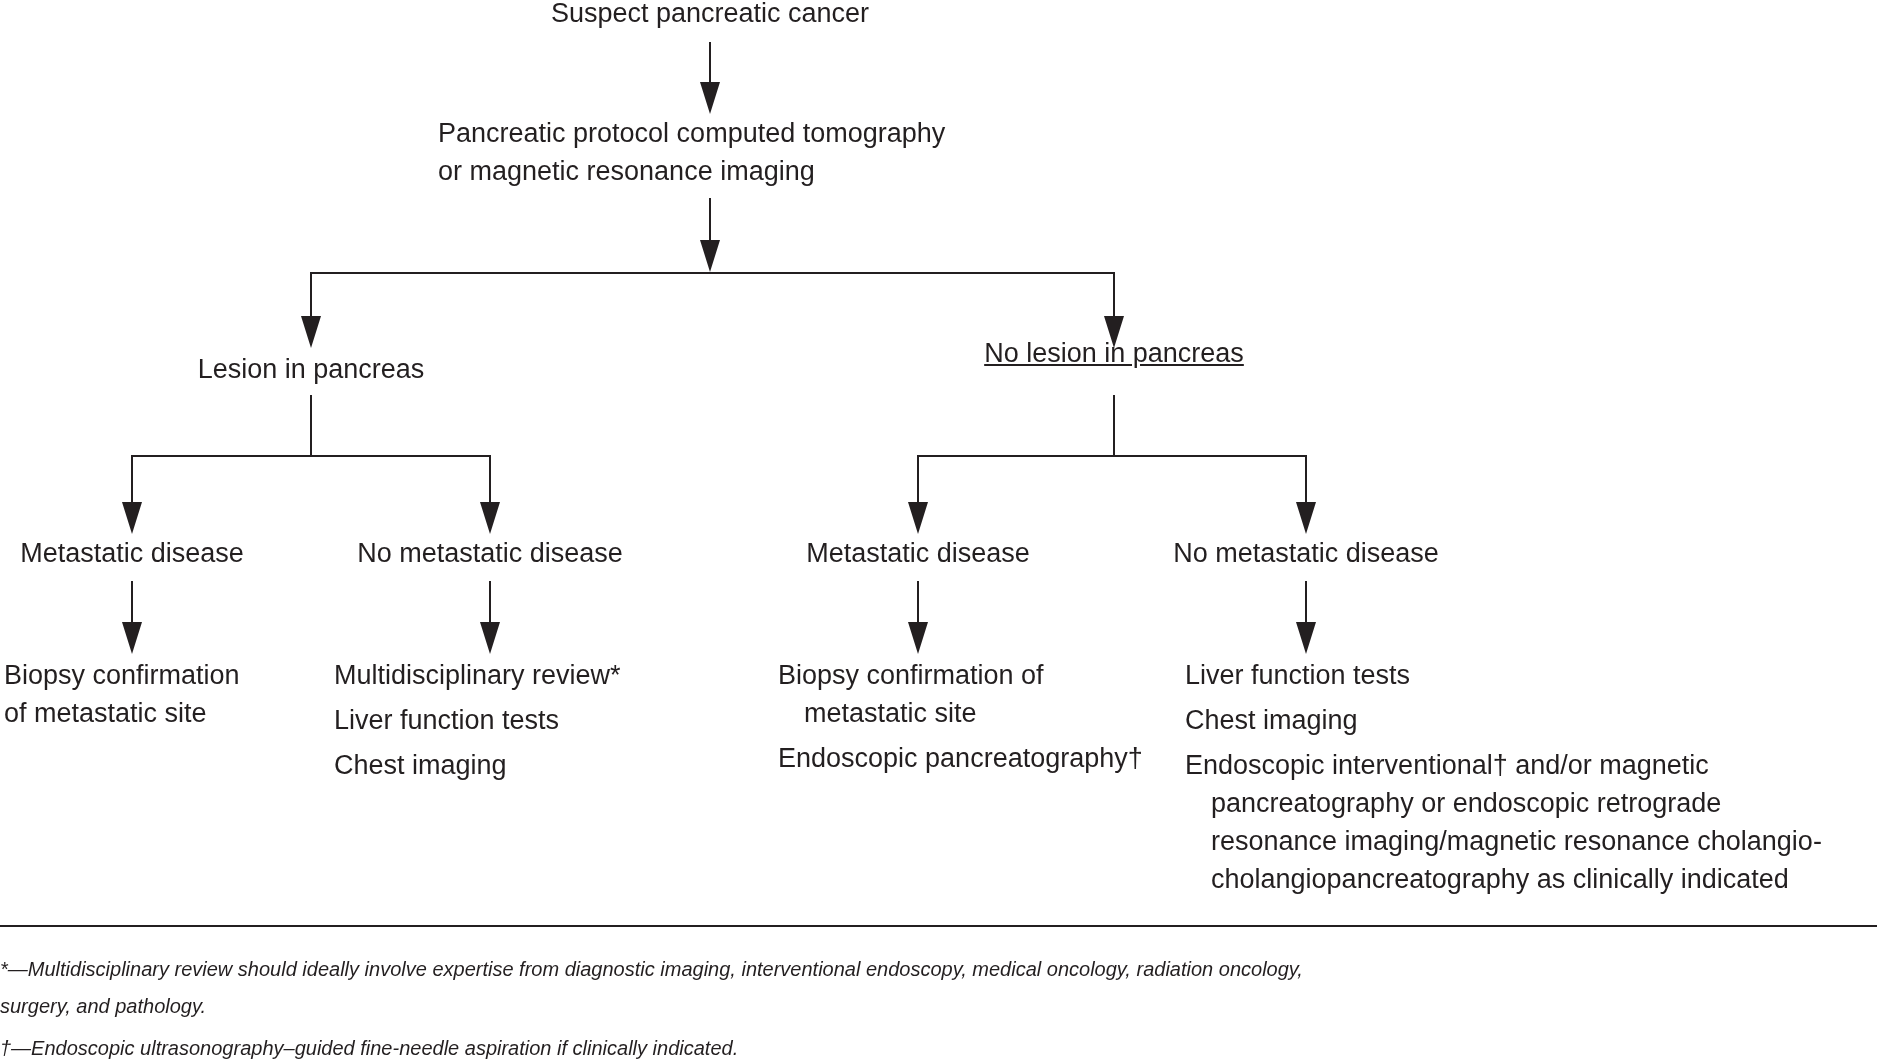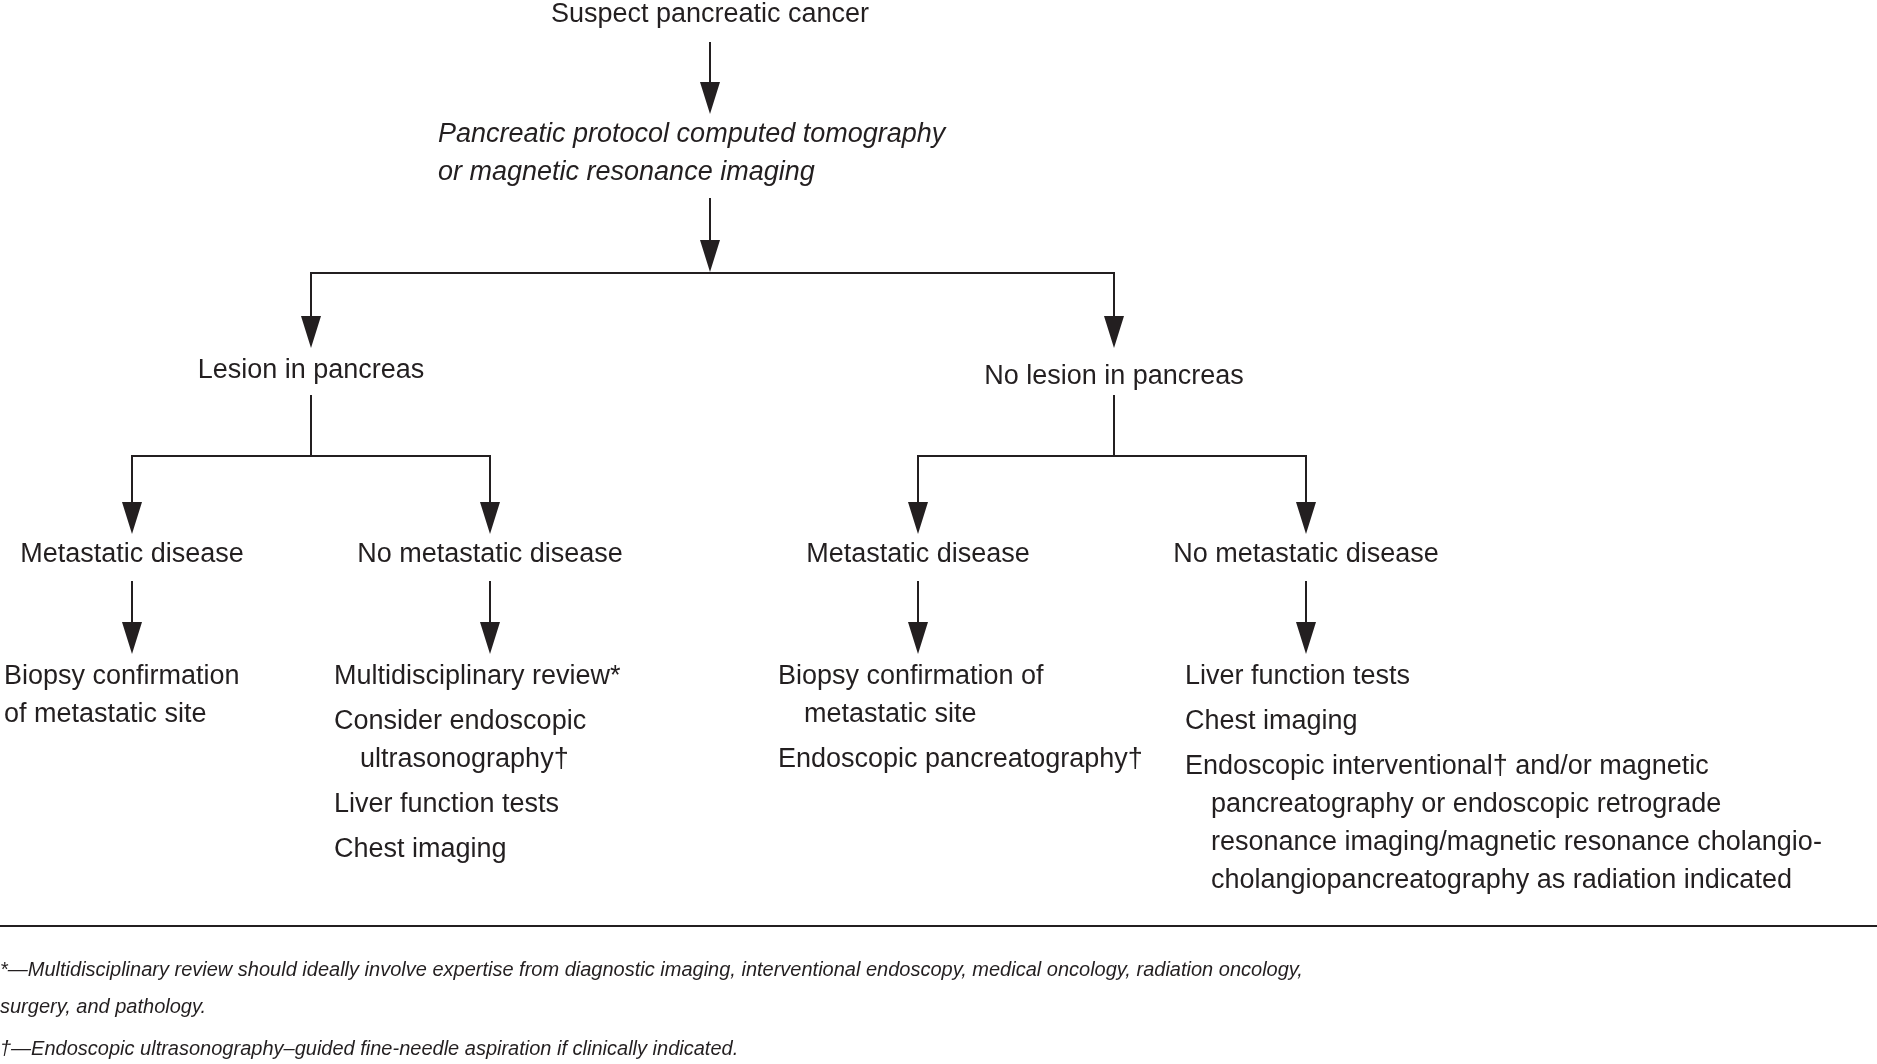--- a/index.html
+++ b/index.html
@@ -51,47 +51,43 @@
     <path d="M480,622 L500,622 L490,654 z" fill="#231f20" stroke="none"></path>
     <line x1="918" y1="581" x2="918" y2="622"></line>
     <path d="M908,622 L928,622 L918,654 z" fill="#231f20" stroke="none"></path>
     <line x1="1306" y1="581" x2="1306" y2="622"></line>
     <path d="M1296,622 L1316,622 L1306,654 z" fill="#231f20" stroke="none"></path>
   </g>
 </svg>
 
 <div class="t c" style="left:710px; top:-6px;">Suspect pancreatic cancer</div>
 
-<div class="blk" style="left:438px; top:114px;font-style:italic;">
+<div class="blk" style="left:438px; top:114px;">
   <div>Pancreatic protocol computed tomography</div>
   <div>or magnetic resonance imaging</div>
 </div>
 
 <div class="t c" style="left:311px; top:350px;">Lesion in pancreas</div>
-<div class="t c" style="left:1114px; top:356px;">No lesion in pancreas</div>
+<div class="t c" style="left:1114px; top:334px;text-decoration:underline;">No lesion in pancreas</div>
 
 <div class="t c" style="left:132px; top:534px;">Metastatic disease</div>
 <div class="t c" style="left:490px; top:534px;">No metastatic disease</div>
 <div class="t c" style="left:918px; top:534px;">Metastatic disease</div>
 <div class="t c" style="left:1306px; top:534px;">No metastatic disease</div>
 
 <div class="blk" style="left:4px; top:656px;">
   <div class="item">
     <div>Biopsy confirmation</div>
     <div>of metastatic site</div>
   </div>
 </div>
 
 <div class="blk" style="left:334px; top:656px;">
   <div class="item">
     <div>Multidisciplinary review*</div>
-  </div>
-  <div class="item">
-    <div>Consider endoscopic</div>
-    <div class="cont">ultrasonography†</div>
   </div>
   <div class="item">
     <div>Liver function tests</div>
   </div>
   <div class="item">
     <div>Chest imaging</div>
   </div>
 </div>
 
 <div class="blk" style="left:734px; top:656px;margin-left:44px;">
@@ -108,21 +104,21 @@
   <div class="item">
     <div>Liver function tests</div>
   </div>
   <div class="item">
     <div>Chest imaging</div>
   </div>
   <div class="item">
     <div>Endoscopic interventional† and/or magnetic</div>
     <div class="cont">pancreatography or endoscopic retrograde</div>
     <div class="cont">resonance imaging/magnetic resonance cholangio-</div>
-    <div class="cont">cholangiopancreatography as radiation indicated</div>
+    <div class="cont">cholangiopancreatography as clinically indicated</div>
   </div>
 </div>
 
 <div class="rule"></div>
 
 <div class="fn" style="top:950px;">*—Multidisciplinary review should ideally involve expertise from diagnostic imaging, interventional endoscopy, medical oncology, radiation oncology,</div>
 <div class="fn" style="top:987px;">surgery, and pathology.</div>
 <div class="fn" style="top:1029px;">†—Endoscopic ultrasonography–guided fine-needle aspiration if clinically indicated.</div>
 
 </body></html>

